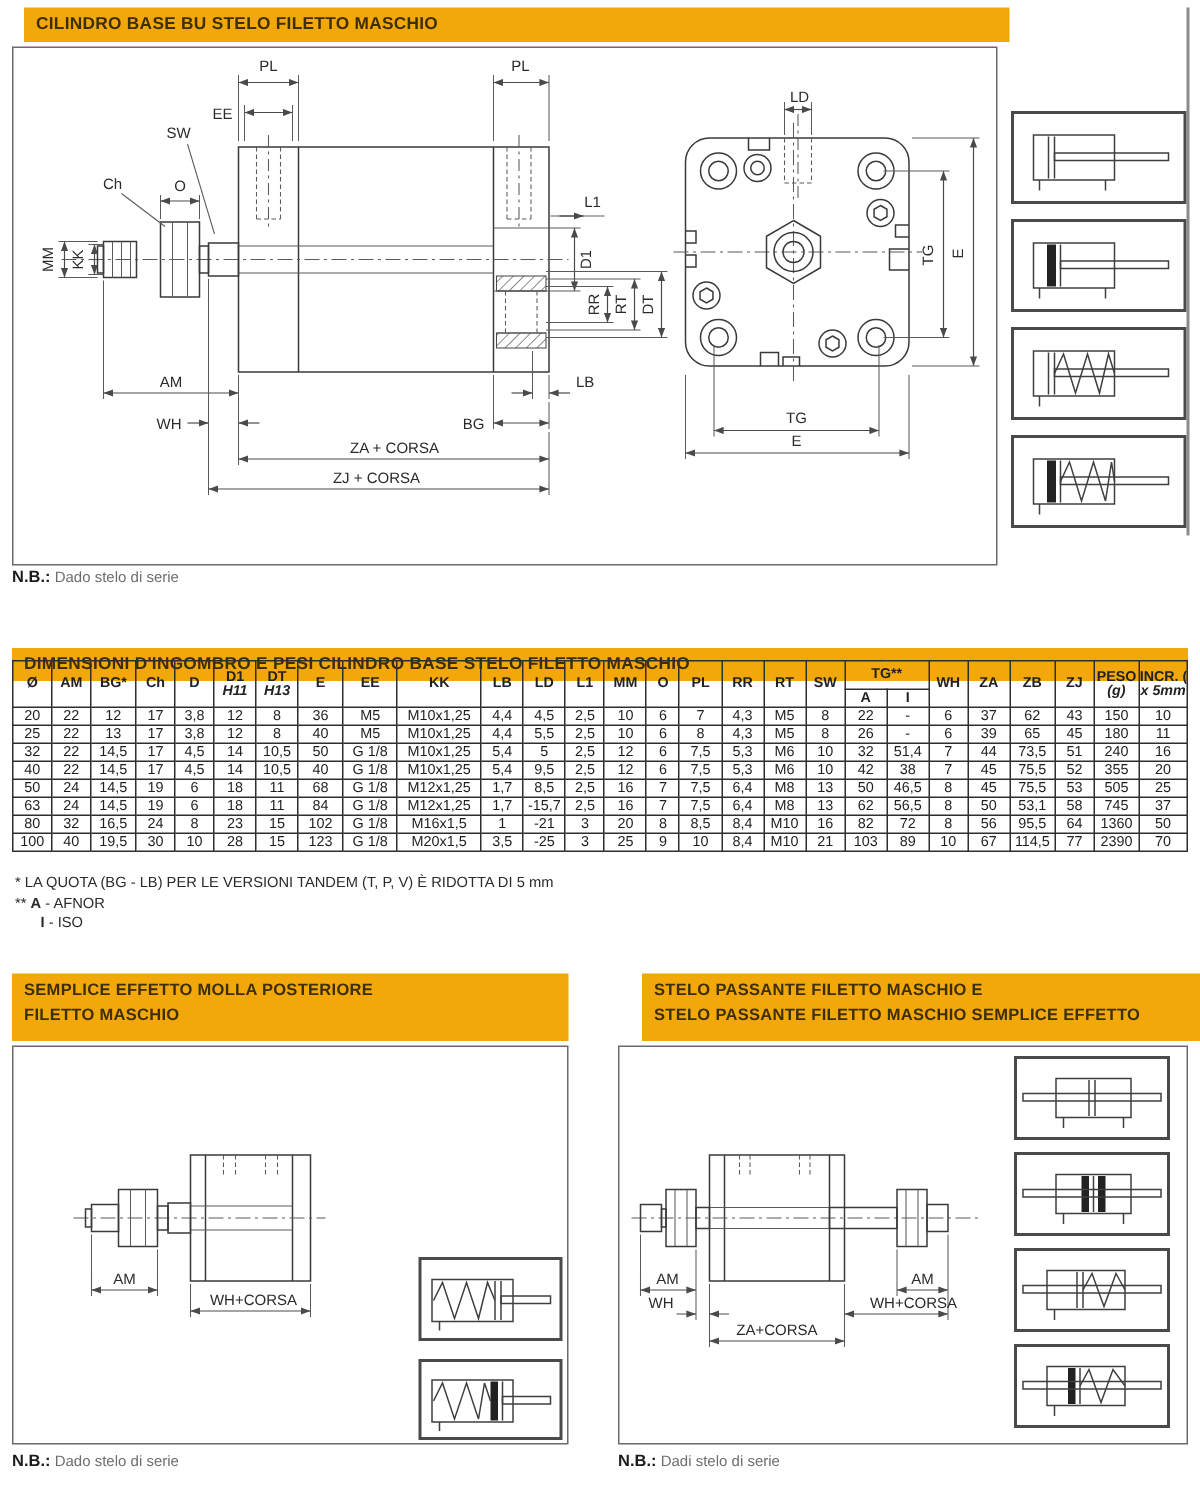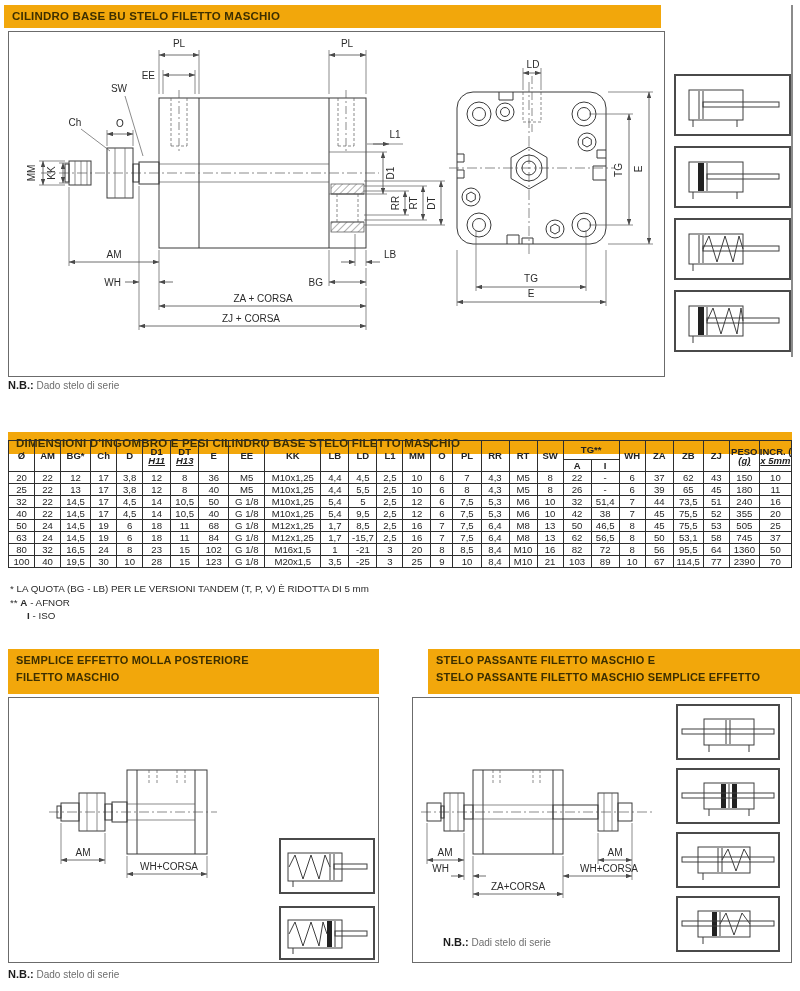--- a/index.html
+++ b/index.html
@@ -14,38 +14,38 @@
   .symbox{position:absolute;border:2px solid #4a4a4a;background:#fff;box-sizing:border-box;
           display:flex;align-items:center;justify-content:center;}
   .rail{position:absolute;width:2px;background:#8b8b8b;}
   
   table.dim{position:absolute;left:8px;top:440px;width:784px;border-collapse:collapse;
             table-layout:fixed;font-size:9.5px;}
   table.dim th,table.dim td{border:1px solid #2e2e2e;text-align:center;padding:0;
             overflow:hidden;white-space:nowrap;}
   table.dim th{font-weight:bold;height:18px;line-height:9.5px;}
   table.dim thead tr.sub th{height:11px;line-height:11px;}
-  table.dim th .sub{font-style:italic;font-weight:bold;text-decoration:underline;}
+  table.dim th .sub{font-style:italic;font-weight:bold;}
   table.dim td{height:11px;line-height:11px;font-size:9.6px;color:#1f1f1f;}
   .footnotes{position:absolute;left:10px;top:582px;font-size:9.8px;color:#2a2a2a;line-height:13.5px;}
   .footnotes .ind{padding-left:17px;}
   
   svg{position:absolute;overflow:visible;}
   svg .ln{stroke:#3a3a3a;fill:none;stroke-width:1;}
   svg .thin{stroke:#5a5a5a;fill:none;stroke-width:.7;}
   svg .dim{stroke:#4a4a4a;fill:none;stroke-width:.8;}
   svg text{fill:#2b2b2b;font-size:10px;font-family:"Liberation Sans",sans-serif;}
   svg .sym{stroke:#3f3f3f;fill:none;stroke-width:1;}
 </style>
 </head>
 <body>
 
 <div class="page">
 
-  <div class="bar" style="left:4px;top:5px;width:657px;height:23px;">CILINDRO BASE BU STELO FILETTO MASCHIO</div>
+  <div class="bar" style="left:16px;top:5px;width:657px;height:23px;">CILINDRO BASE BU STELO FILETTO MASCHIO</div>
 
   <div class="panel" style="left:8px;top:31px;width:657px;height:346px;">
 
     <svg style="left:2px;top:2px;" width="470" height="335" viewBox="0 0 470 335">
       <defs>
         <marker id="ar1" markerWidth="8" markerHeight="6" refX="8" refY="3" orient="auto-start-reverse">
           <path d="M0,0L8,3L0,6z" fill="#4a4a4a"></path>
         </marker>
         <pattern id="hat1" width="5" height="5" patternTransform="rotate(45)" patternUnits="userSpaceOnUse">
           <line x1="0" y1="0" x2="0" y2="5" stroke="#666" stroke-width="1"></line>
@@ -825,18 +825,18 @@
       <svg width="96" height="46" viewBox="0 0 96 46" style="position:static;">
         <rect x="18" y="10" width="52" height="26" class="sym"></rect>
         <rect x="32" y="11" width="5" height="24" fill="#222" stroke="none"></rect>
         <line x1="40" y1="11" x2="40" y2="35" class="sym"></line>
         <rect x="2" y="20" width="92" height="5" class="sym"></rect>
         <polyline points="40,23 46,12 54,34 62,12 70,23" class="sym"></polyline>
         <line x1="23" y1="36" x2="23" y2="43" class="sym"></line>
       </svg>
     </div>
   </div>
-  <div class="nb" style="left:412px;top:936px;margin-left:31px;">
+  <div class="nb" style="left:412px;top:968px;">
     <b>N.B.:</b>
     <span>Dadi stelo di serie</span>
   </div>
 
 </div>
 
 </body></html>

